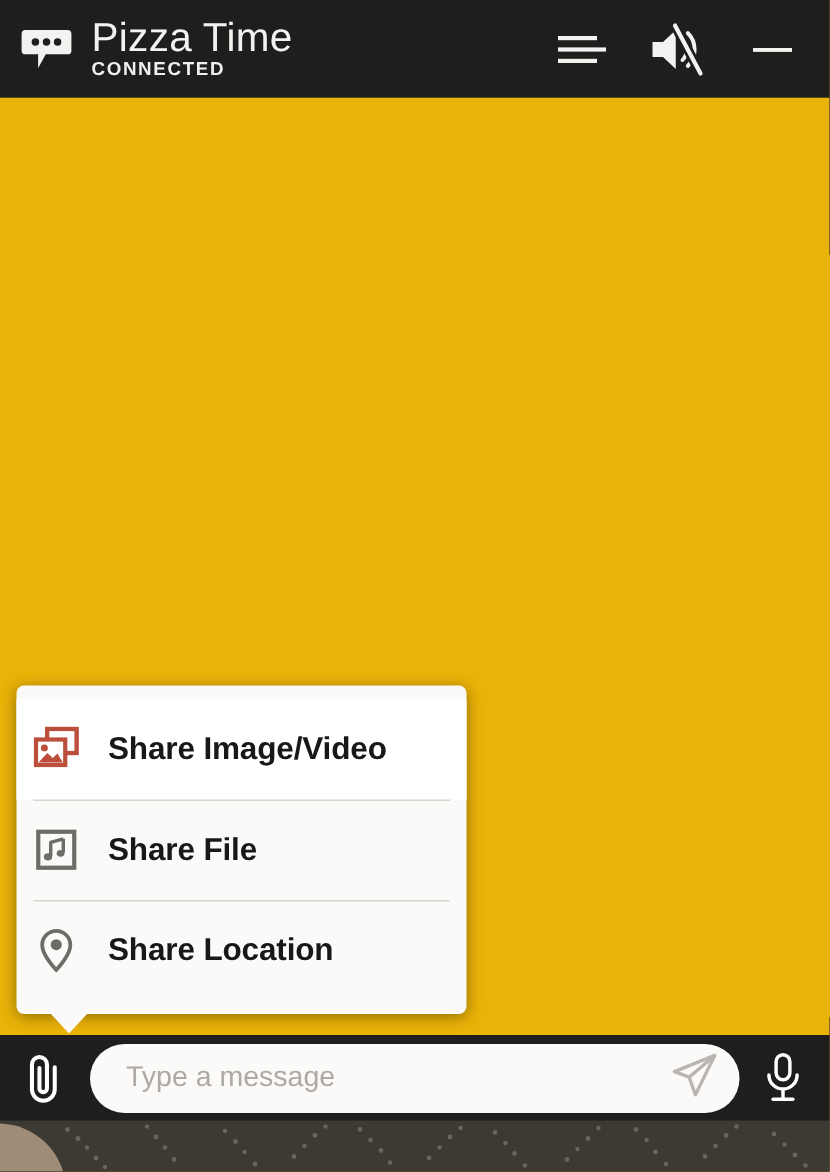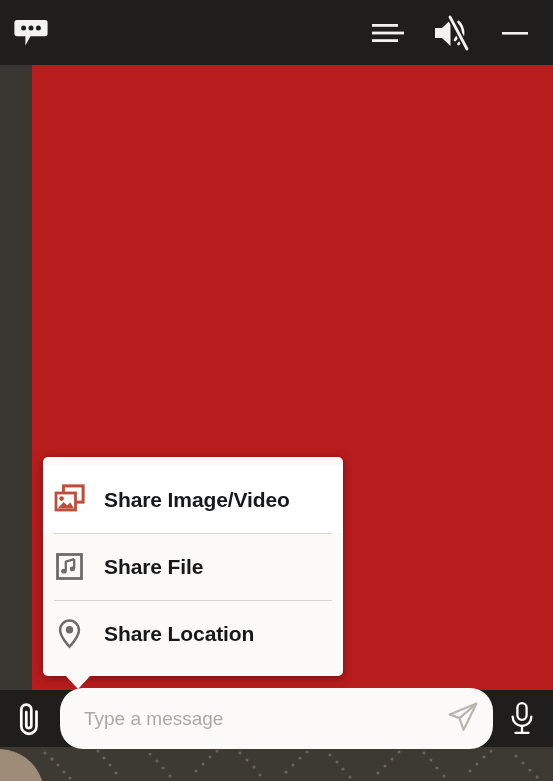--- a/index.html
+++ b/index.html
@@ -87,23 +87,22 @@
     justify-content: center;
     width: 40px;
     height: 40px;
   }
   .hdr-btn svg { display: block; }
 
   
   .chat-body {
     flex: 1 1 auto;
     position: relative;
-    background: #b91c1c;
+    background: #eab308;
     overflow: hidden;
-    margin-left: 32px;
   }
 
   
   .share-menu {
     position: absolute;
     left: 11px;
     top: 392px;
     width: 300px;
     background: #fbfaf8;
     border-radius: 5px;
@@ -183,21 +182,21 @@
     padding: 0;
     cursor: pointer;
     display: flex;
     align-items: center;
     justify-content: center;
     flex: 0 0 auto;
   }
   .icon-btn svg { display: block; }
   .msg-wrap {
     flex: 1 1 auto;
-    height: 61px;
+    height: 46px;
     background: #fbfaf8;
     border-radius: 23px;
     display: flex;
     align-items: center;
     padding: 0 8px 0 22px;
     box-sizing: border-box;
   }
   .msg-input {
     flex: 1 1 auto;
     border: none;
@@ -254,20 +253,24 @@
 
   <div class="header">
     <div class="brand">
       <span class="logo-bubble">
         <svg width="34" height="30" viewBox="0 0 34 30">
           <path d="M3 2 H31 A2.6 2.6 0 0 1 33.6 4.6 V15.6 A2.6 2.6 0 0 1 31 18.2 H16.5 L11.4 27.5 L11.4 18.2 H3 A2.6 2.6 0 0 1 0.4 15.6 V4.6 A2.6 2.6 0 0 1 3 2 Z" fill="#f2f2f0"></path>
           <circle cx="9.6" cy="10" r="2.5" fill="#1f1e1c"></circle>
           <circle cx="17" cy="10" r="2.5" fill="#1f1e1c"></circle>
           <circle cx="24.4" cy="10" r="2.5" fill="#1f1e1c"></circle>
         </svg>
+      </span>
+      <span class="brand-text">
+        <span class="app-title">Pizza Time</span>
+        <span class="app-status">CONNECTED</span>
       </span>
     </div>
 
     <div class="header-actions">
       <button class="hdr-btn">
         <span>
           <svg width="34" height="22" viewBox="0 0 34 22">
             <rect x="2" y="2" width="26" height="2.8" fill="#f2f2f0"></rect>
             <rect x="2" y="9.6" width="32" height="2.8" fill="#f2f2f0"></rect>
             <rect x="2" y="17.2" width="26" height="2.8" fill="#f2f2f0"></rect>

